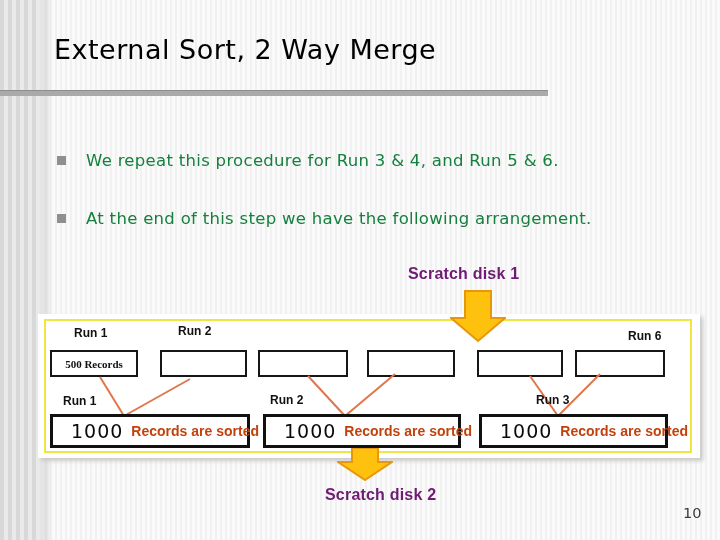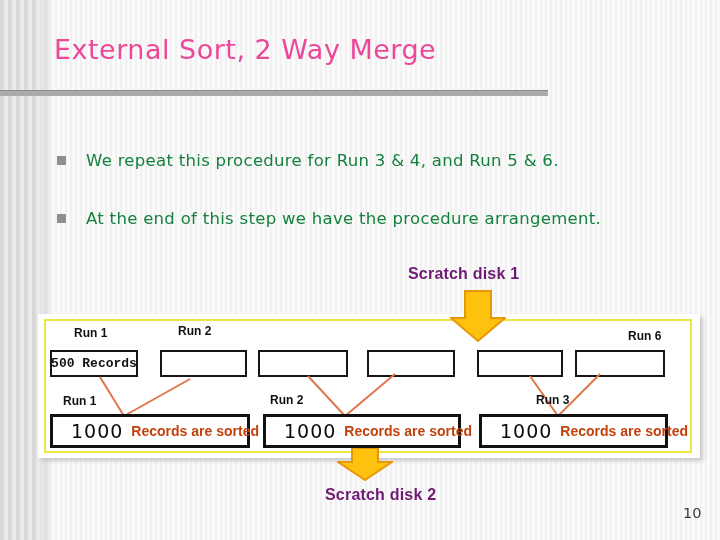--- a/index.html
+++ b/index.html
@@ -12,21 +12,21 @@
     position:absolute;left:0;top:0;width:38px;height:540px;
     background:repeating-linear-gradient(90deg,#d8d8d8 0px,#d8d8d8 4px,#eaeaea 4px,#eaeaea 8px);
   }
   .band-shadow{
     position:absolute;left:38px;top:0;width:14px;height:540px;
     background:linear-gradient(90deg,#e4e4e4,#d6d6d6 60%,rgba(214,214,214,0));
     opacity:.7;
   }
   .slide-title{
     position:absolute;left:54px;top:34px;width:620px;
-    font-size:27px;color:#ec4899;letter-spacing:.5px;white-space:nowrap;
+    font-size:27px;color:#000000;letter-spacing:.5px;white-space:nowrap;
   }
   .title-rule{
     position:absolute;left:0;top:90px;width:548px;height:6px;
     background:linear-gradient(180deg,#8d8d8d 0px,#8d8d8d 1px,#aaaaaa 1px,#aaaaaa 6px);
   }
   .bullet-row{position:absolute;left:57px;width:650px;display:flex;align-items:flex-start;}
   .bullet-row.b1{top:149px;}
   .bullet-row.b2{top:207px;}
   .bullet-square{
     width:9px;height:9px;background:#8f8f8f;margin-top:7px;margin-right:20px;flex:0 0 9px;
@@ -53,21 +53,21 @@
   }
   .run-label{
     position:absolute;font-family:"Liberation Sans",sans-serif;
     font-weight:bold;font-size:12px;color:#111;white-space:nowrap;
   }
   .small-box{
     position:absolute;top:36px;height:27px;background:#fff;border:2px solid #161616;
     box-sizing:border-box;display:flex;align-items:center;justify-content:center;
   }
   .small-box .rec{
-    font-family:Liberation Mono, monospace;font-weight:bold;font-size:13px;color:#111;
+    font-family:Liberation Serif, serif;font-weight:bold;font-size:11px;color:#111;
     white-space:nowrap;
   }
   .big-box{
     position:absolute;top:100px;height:34px;background:#fff;border:3px solid #111;
     box-sizing:border-box;display:flex;align-items:center;padding-left:18px;gap:8px;
   }
   .big-box .count{
     font-size:19px;color:#0a0a0a;letter-spacing:1px;font-family:"DejaVu Sans",sans-serif;
   }
   .big-box .sorted{
@@ -87,21 +87,21 @@
 
 <div class="slide-title">External Sort, 2 Way Merge</div>
 <div class="title-rule"></div>
 
 <div class="bullet-row b1">
   <span class="bullet-square"></span>
   <span class="bullet-text">We repeat this procedure for Run 3 &amp; 4, and Run 5 &amp; 6.</span>
 </div>
 <div class="bullet-row b2">
   <span class="bullet-square"></span>
-  <span class="bullet-text">At the end of this step we have the procedure arrangement.</span>
+  <span class="bullet-text">At the end of this step we have the following arrangement.</span>
 </div>
 
 <div class="disk-label d1">Scratch disk 1</div>
 
 <svg class="arrow-svg a1" width="56" height="53" viewBox="0 0 56 53">
   <polygon points="15,1 41,1 41,28 55,28 28,51 1,28 15,28" stroke-width="2" stroke="#e8960a" stroke-linejoin="miter" fill="#fec10d"></polygon>
 </svg>
 
 <div class="diagram">
   <div class="diagram-border"></div>

